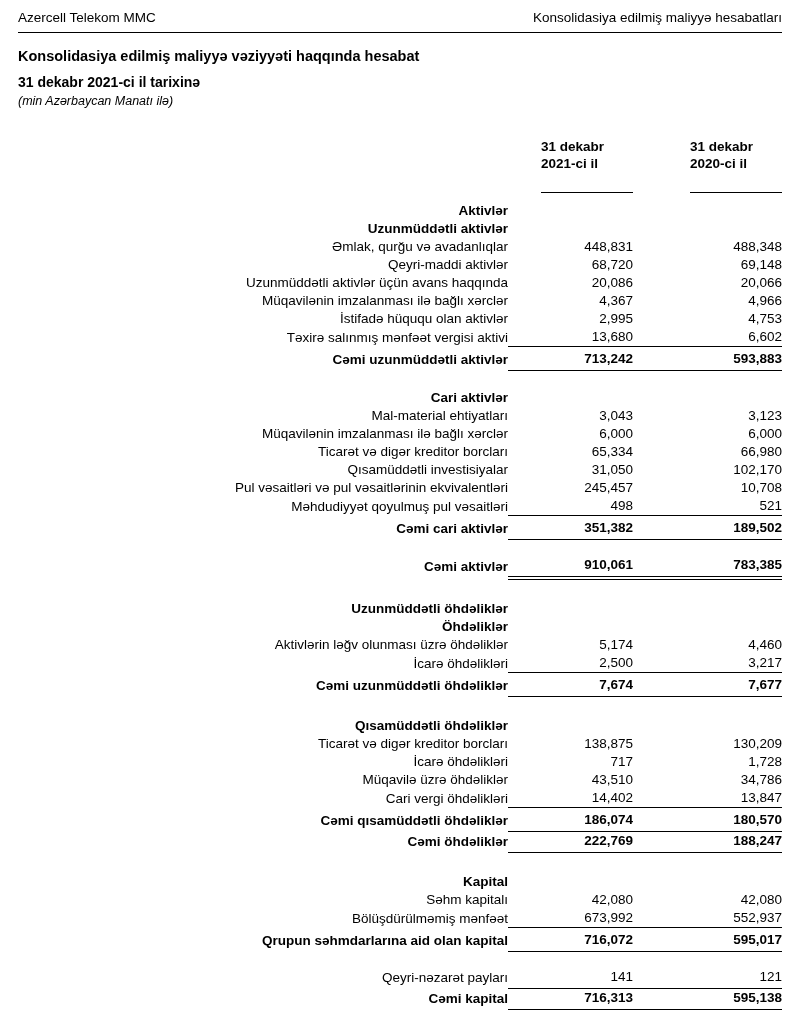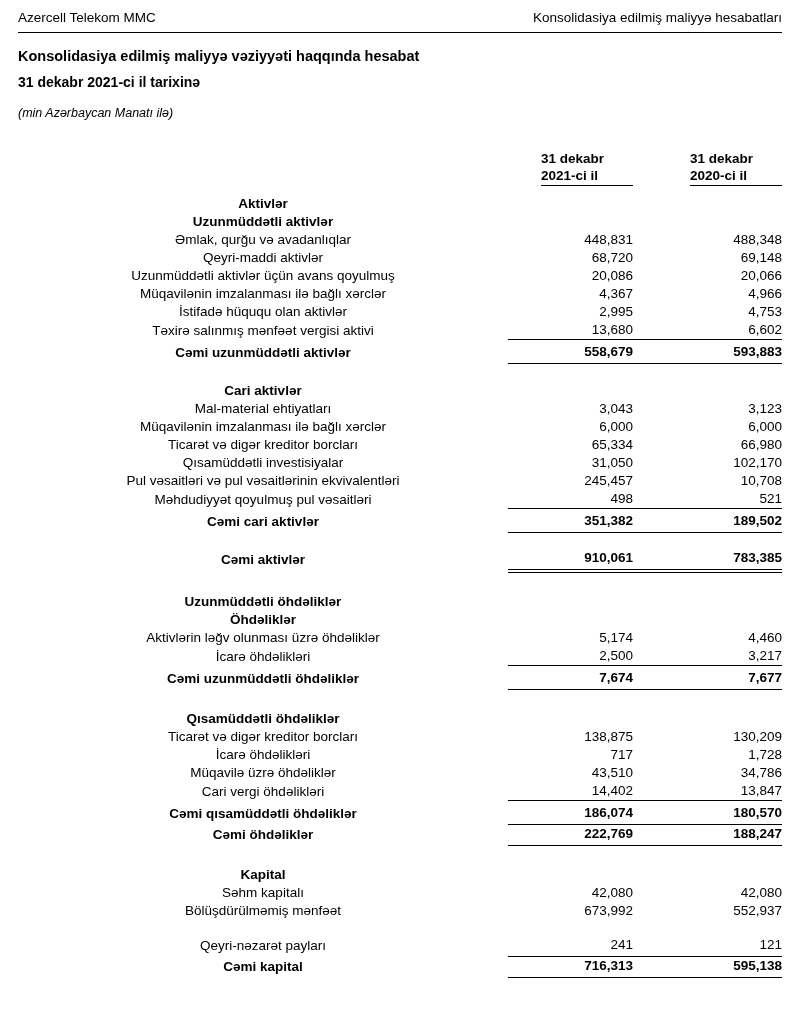--- a/index.html
+++ b/index.html
@@ -24,51 +24,51 @@
     margin-top: 15px;
     font-size: 14.5px;
     font-weight: bold;
   }
   .doc-date {
     margin-top: 10px;
     font-size: 14px;
     font-weight: bold;
   }
   .doc-note {
-    margin-top: 16px;
+    margin-top: 4px;
     font-size: 12.5px;
     font-style: italic;
   }
   table.fin {
     border-collapse: collapse;
     width: 764px;
     margin-top: 30px;
     table-layout: fixed;
   }
   table.fin col.c-label { width: 490px; }
   table.fin col.c-v1 { width: 125px; }
   table.fin col.c-v2 { width: 149px; }
   table.fin th { font-weight: bold; vertical-align: bottom; padding: 0; }
   .colhead {
     width: 92px;
     margin-left: auto;
     text-align: left;
     font-size: 13.5px;
     line-height: 17px;
-    padding-bottom: 1px;
+    padding-bottom: 20px;
     border-bottom: 1.5px solid #000;
   }
   table.fin td {
     font-size: 13.5px;
     line-height: 18px;
     padding: 0;
     vertical-align: bottom;
     white-space: nowrap;
   }
-  td.lbl { text-align: center; overflow: hidden; }
+  td.lbl { text-align: right; overflow: hidden; }
   td.val { text-align: right; }
   tr.bold td { font-weight: bold; }
   td.line-top { border-top: 1.5px solid #000; }
   td.line-bottom { border-bottom: 1.5px solid #000; }
   td.line-double { border-bottom: 4px double #000; }
   tr.has-top td { padding-top: 3px; }
   tr.has-bot td { padding-bottom: 2px; margin-top: 36px; }
   tbody tr:first-child td { padding-top: 9px; }
   td.spacer-cell { padding: 0; }
 </style>
@@ -124,42 +124,42 @@
           <td class="lbl">Əmlak, qurğu və avadanlıqlar</td>
           <td class="val">448,831</td>
           <td class="val">488,348</td>
         </tr>
         <tr>
           <td class="lbl">Qeyri-maddi aktivlər</td>
           <td class="val">68,720</td>
           <td class="val">69,148</td>
         </tr>
         <tr>
-          <td class="lbl">Uzunmüddətli aktivlər üçün avans qoyulmuş</td>
+          <td class="lbl">Uzunmüddətli aktivlər üçün avans haqqında</td>
           <td class="val">20,086</td>
           <td class="val">20,066</td>
         </tr>
         <tr>
           <td class="lbl">Müqavilənin imzalanması ilə bağlı xərclər</td>
           <td class="val">4,367</td>
           <td class="val">4,966</td>
         </tr>
         <tr>
           <td class="lbl">İstifadə hüququ olan aktivlər</td>
           <td class="val">2,995</td>
           <td class="val">4,753</td>
         </tr>
         <tr>
           <td class="lbl">Təxirə salınmış mənfəət vergisi aktivi</td>
           <td class="val">13,680</td>
           <td class="val">6,602</td>
         </tr>
         <tr class="bold has-top has-bot">
           <td class="lbl">Cəmi uzunmüddətli aktivlər</td>
-          <td class="val line-top line-bottom">558,679</td>
+          <td class="val line-top line-bottom">713,242</td>
           <td class="val line-top line-bottom">593,883</td>
         </tr>
         <tr>
           <td colspan="3" class="spacer-cell" style="height: 18px;"></td>
         </tr>
         <tr class="bold">
           <td class="lbl">Cari aktivlər</td>
           <td class="val"></td>
           <td class="val"></td>
         </tr>
@@ -283,26 +283,31 @@
         <tr>
           <td class="lbl">Səhm kapitalı</td>
           <td class="val">42,080</td>
           <td class="val">42,080</td>
         </tr>
         <tr>
           <td class="lbl">Bölüşdürülməmiş mənfəət</td>
           <td class="val">673,992</td>
           <td class="val">552,937</td>
         </tr>
+        <tr class="bold has-top has-bot">
+          <td class="lbl">Qrupun səhmdarlarına aid olan kapital</td>
+          <td class="val line-top line-bottom">716,072</td>
+          <td class="val line-top line-bottom">595,017</td>
+        </tr>
         <tr>
           <td colspan="3" class="spacer-cell" style="height: 16px;"></td>
         </tr>
         <tr class="has-bot">
           <td class="lbl">Qeyri-nəzarət payları</td>
-          <td class="val line-bottom">241</td>
+          <td class="val line-bottom">141</td>
           <td class="val line-bottom">121</td>
         </tr>
         <tr class="bold has-bot">
           <td class="lbl">Cəmi kapital</td>
           <td class="val line-bottom">716,313</td>
           <td class="val line-bottom">595,138</td>
         </tr>
         <tr>
           <td colspan="3" class="spacer-cell" style="height: 14px;"></td>
         </tr>

